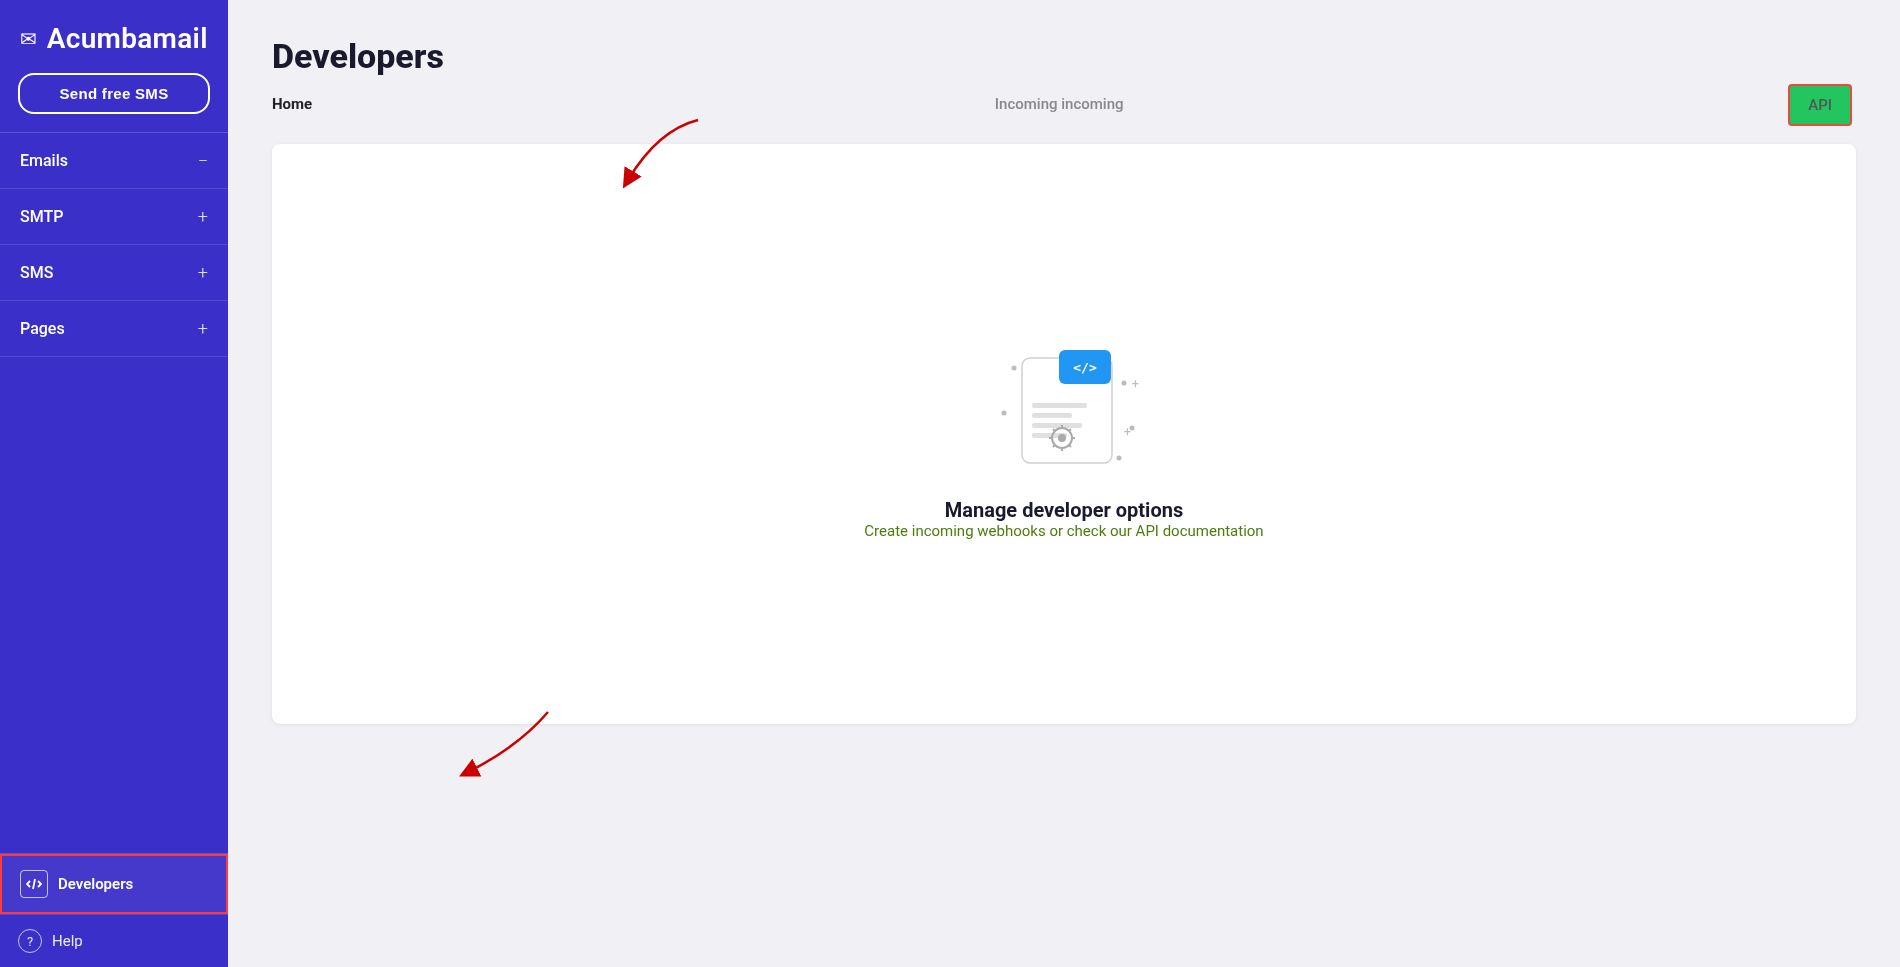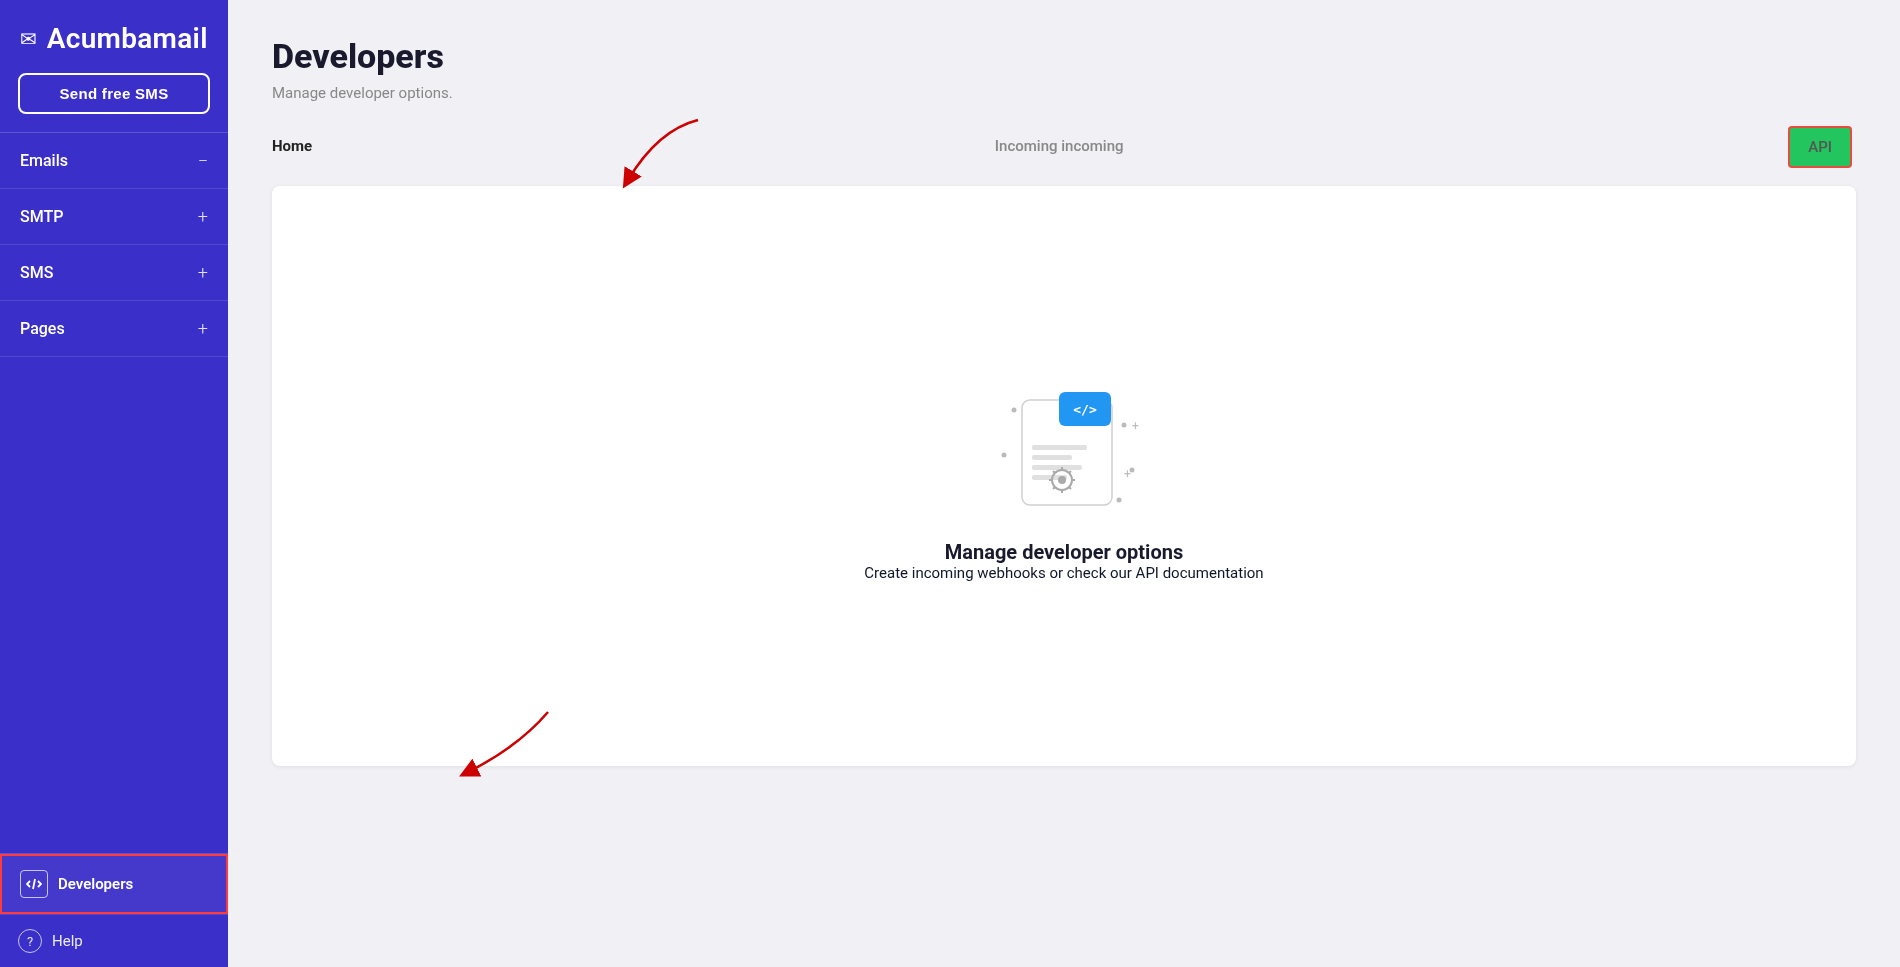--- a/index.html
+++ b/index.html
@@ -28,21 +28,21 @@
       font-weight: 600;
       color: #fff;
       letter-spacing: 0.3px;
     }
 
     #send-sms-btn {
       margin: 0 18px 18px 18px;
       border: 2px solid #fff;
       background: transparent;
       color: #fff;
-      border-radius: 8px;
+      border-radius: 16px;
       padding: 10px 0;
       font-size: 15px;
       font-weight: 700;
       cursor: pointer;
       width: calc(100% - 36px);
       letter-spacing: 0.3px;
     }
 
     .sidebar-divider {
       border: none;
@@ -269,21 +269,21 @@
 
     .dev-content-title {
       font-size: 20px;
       font-weight: 700;
       color: #1a1a2e;
       text-align: right;
     }
 
     .dev-content-desc {
       font-size: 15px;
-      color: #0f172a;
+      color: #4d7c0f;
       text-align: right;
     }
 
     
     .red-arrow-container {
       position: absolute;
       pointer-events: none;
       z-index: 200;
     }
   </style>
@@ -355,21 +355,20 @@
     <defs>
       <marker id="arrowhead2" markerWidth="8" markerHeight="8" refX="4" refY="4" orient="auto">
         <polygon points="0 0, 8 4, 0 8" fill="#cc0000"></polygon>
       </marker>
     </defs>
     <path d="M 110 15 Q 80 50 30 75" stroke="#cc0000" stroke-width="2.5" fill="none" marker-end="url(#arrowhead2)"></path>
   </svg>
 
   <div class="main-header">
     <h1 class="page-title">Developers</h1>
-    <p class="page-subtitle">Manage developer options.</p>
   </div>
 
   <div class="tabs-bar">
     <div class="tab-item active">Home</div>
     <div class="tab-item">Incoming incoming</div>
     <div class="tab-item tab-item-api">API</div>
   </div>
 
   <div class="content-card">
     <div class="dev-illustration">

